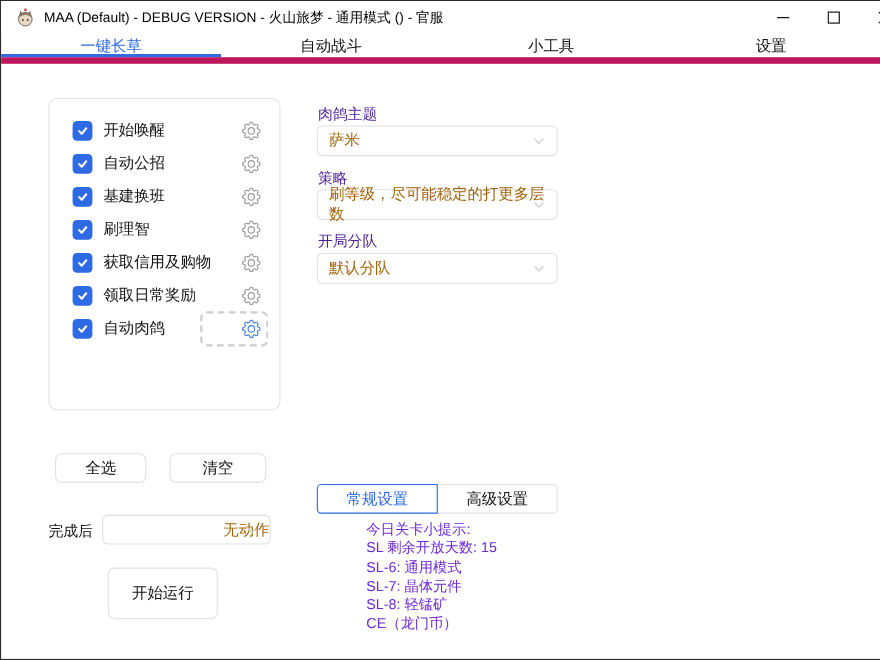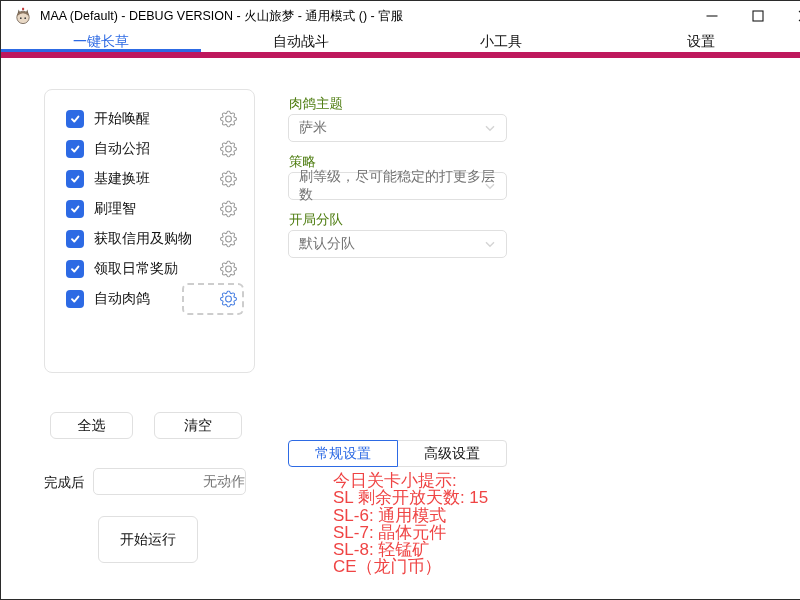--- a/index.html
+++ b/index.html
@@ -28,42 +28,42 @@
   .gear-btn{position:absolute;right:17px;top:50%;transform:translateY(-50%);width:17px;height:17px;display:flex;align-items:center;justify-content:center;}
   .gear-btn svg{width:17px;height:17px;fill:#9a9a9a;}
   .gear-btn.blue svg{fill:#4a80e2;}
   .gear-frame{position:absolute;right:10px;top:-1px;width:62px;height:32px;border:2px dashed #cdcdcd;border-radius:6px;box-sizing:border-box;}
   .card-btn{position:absolute;height:27px;border:1px solid #e0e0e0;border-radius:6px;background:#fff;font-size:14px;color:#111;display:flex;align-items:center;justify-content:center;box-sizing:border-box;}
   .btn-select-all{left:5px;top:322px;width:83px;}
   .btn-clear{left:109px;top:322px;width:88px;}
 
   
   .after-label{position:absolute;left:43px;top:473px;font-size:13.5px;color:#111;}
-  .dropdown{position:absolute;background:#fff;border:1px solid #e0e0e0;border-radius:5px;box-sizing:border-box;display:flex;align-items:center;font-size:14px;color:#737373;padding-left:10px;}
+  .dropdown{position:absolute;background:#fff;border:1px solid #e0e0e0;border-radius:5px;box-sizing:border-box;display:flex;align-items:center;font-size:14px;color:#a16207;padding-left:10px;}
   .dropdown .chev{position:absolute;right:8px;top:50%;transform:translateY(-50%);}
   .dd-after{left:92px;top:467px;width:153px;height:27px;justify-content:flex-end;}
 
   .start-btn{position:absolute;left:97px;top:515px;width:100px;height:47px;background:#fff;border:1px solid #e0e0e0;border-radius:6px;font-size:14px;color:#111;display:flex;align-items:center;justify-content:center;box-sizing:border-box;}
 
   
-  .r-label{position:absolute;left:288px;font-size:13.5px;color:#4d7c0f;}
+  .r-label{position:absolute;left:288px;font-size:13.5px;color:#4c1d95;}
   .lbl-theme{top:94px;}
   .lbl-strategy{top:152px;}
   .lbl-squad{top:210px;}
   .dd-theme{left:287px;top:113px;width:219px;height:28px;}
   .dd-strategy{left:287px;top:171px;width:219px;height:28px;}
   .dd-squad{left:287px;top:229px;width:219px;height:28px;}
 
   .seg-group{position:absolute;left:287px;top:439px;display:flex;}
   .seg-btn{width:110px;height:27px;background:#fff;border:1px solid #e0e0e0;font-size:14px;color:#111;display:flex;align-items:center;justify-content:center;box-sizing:border-box;font-family:Liberation Mono, monospace;}
   .seg-btn.first{border-radius:4px 0 0 4px;}
   .seg-btn.last{border-radius:0 4px 4px 0;margin-left:-1px;}
   .seg-btn.active{border-color:var(--accent);color:var(--accent);z-index:1;}
 
-  .tips{position:absolute;left:332px;top:471px;font-size:17px;line-height:17.3px;color:#ef4444;}
+  .tips{position:absolute;left:332px;top:471px;font-size:13px;line-height:17.3px;color:#6d28d9;}
   :root{--accent:#2d6ae4;}
 </style>
 </head>
 <body>
 
 <svg width="0" height="0" style="position:absolute">
   <defs>
     <g id="gear">
       <path d="M9.796 1.343c-.527-1.79-3.065-1.79-3.592 0l-.094.319a.873.873 0 0 1-1.255.52l-.292-.16c-1.64-.892-3.433.902-2.54 2.541l.159.292a.873.873 0 0 1-.52 1.255l-.319.094c-1.79.527-1.79 3.065 0 3.592l.319.094a.873.873 0 0 1 .52 1.255l-.16.292c-.892 1.64.901 3.434 2.541 2.54l.292-.159a.873.873 0 0 1 1.255.52l.094.319c.527 1.79 3.065 1.79 3.592 0l.094-.319a.873.873 0 0 1 1.255-.52l.292.16c1.64.893 3.434-.902 2.54-2.541l-.159-.292a.873.873 0 0 1 .52-1.255l.319-.094c1.79-.527 1.79-3.065 0-3.592l-.319-.094a.873.873 0 0 1-.52-1.255l.16-.292c.893-1.64-.902-3.433-2.541-2.54l-.292.159a.873.873 0 0 1-1.255-.52l-.094-.32zm-2.633.283c.246-.835 1.428-.835 1.674 0l.094.319a1.873 1.873 0 0 0 2.693 1.115l.291-.16c.764-.415 1.6.42 1.184 1.185l-.159.292a1.873 1.873 0 0 0 1.116 2.692l.318.094c.835.246.835 1.428 0 1.674l-.319.094a1.873 1.873 0 0 0-1.115 2.693l.16.291c.415.764-.42 1.6-1.185 1.184l-.291-.159a1.873 1.873 0 0 0-2.693 1.116l-.094.318c-.246.835-1.428.835-1.674 0l-.094-.319a1.873 1.873 0 0 0-2.692-1.115l-.292.16c-.764.415-1.6-.42-1.184-1.185l.159-.291A1.873 1.873 0 0 0 1.945 8.93l-.319-.094c-.835-.246-.835-1.428 0-1.674l.319-.094A1.873 1.873 0 0 0 3.06 4.377l-.16-.292c-.415-.764.42-1.6 1.185-1.184l.292.159a1.873 1.873 0 0 0 2.692-1.115l.094-.319z"></path>
       <path d="M8 5.754a2.246 2.246 0 1 0 0 4.492 2.246 2.246 0 0 0 0-4.492zM4.754 8a3.246 3.246 0 1 1 6.492 0 3.246 3.246 0 0 1-6.492 0z"></path>

